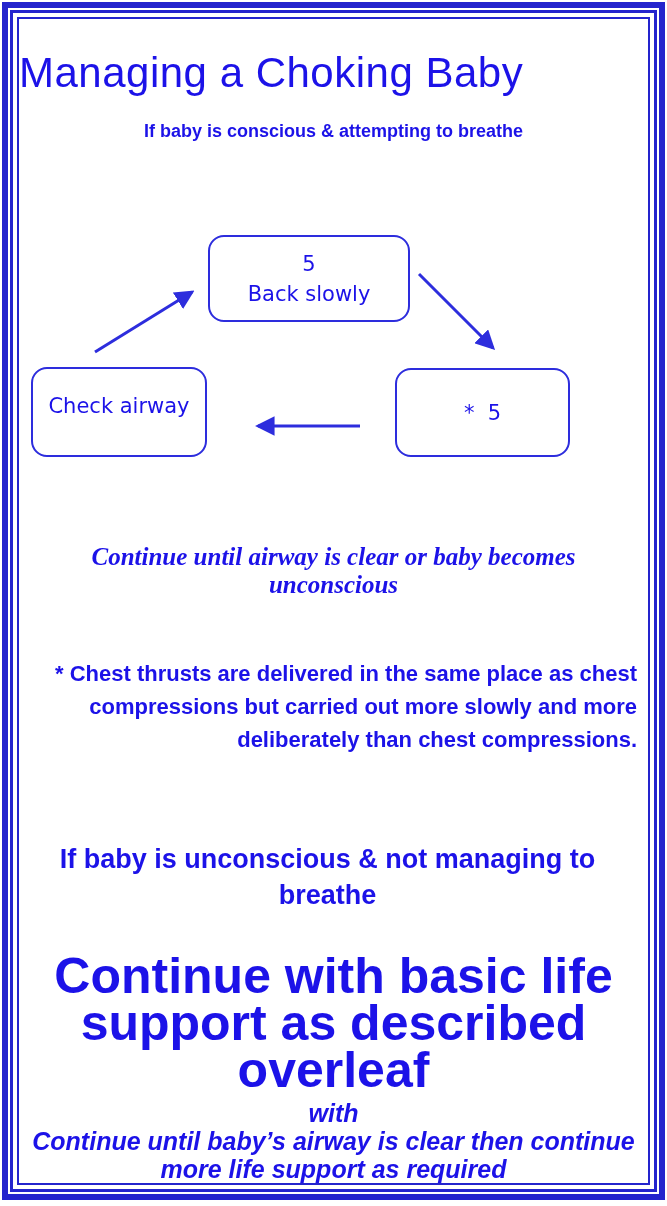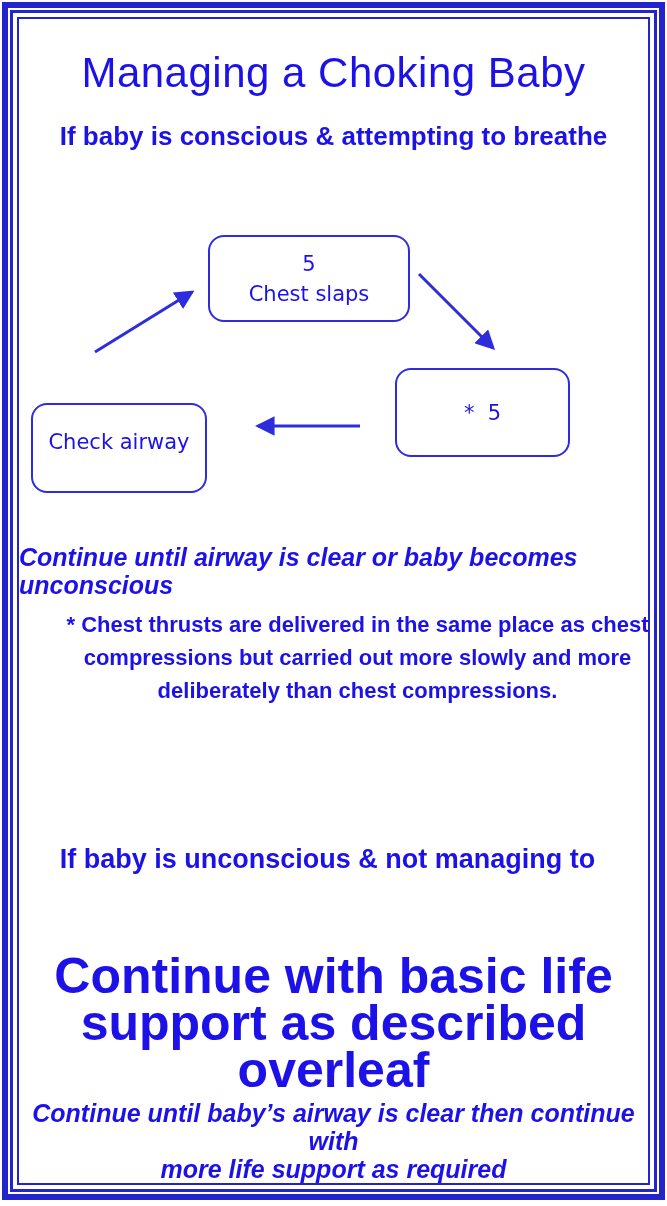--- a/index.html
+++ b/index.html
@@ -33,29 +33,28 @@
   .b3{
     position:relative;
     width:100%; height:100%;
     border:2px solid var(--border);
   }
   .abs{ position:absolute; }
   .blue{ color:var(--text); }
 
   .title{
     left:0; right:0; top:30px;
-    text-align:center;
     font-size:42px;
     font-weight:400;
     letter-spacing:0.5px;
   }
   .subtitle1{
     left:0; right:0; top:102px;
     text-align:center;
-    font-size:26px;
+    font-size:18px;
     font-weight:700;
   }
 
   
   .diagram{ left:0; top:200px; width:629px; height:280px; }
   .dbox{
     position:absolute;
     border:2px solid var(--diagram);
     border-radius:16px;
     background:#fff;
@@ -66,41 +65,41 @@
     font-family:"DejaVu Sans", sans-serif;
     font-size:21px;
     color:var(--text);
     line-height:30px;
     text-align:center;
   }
   .dbox .count{ white-space:pre; }
   .box-back-slaps{ left:189px; top:16px; width:202px; height:87px; }
   .box-check-airway{
     left:12px; top:148px; width:176px; height:90px;
-    justify-content:flex-start; padding-top:22px;margin-top:36px;
+    justify-content:flex-start; padding-top:22px;
   }
   .box-chest-thrusts{ left:376px; top:149px; width:175px; height:89px; }
   svg.arrows{ position:absolute; left:0; top:0; width:629px; height:280px; color:var(--diagram); }
   svg.arrows line{ stroke:currentColor; stroke-width:3; }
 
   .continue-note{
     left:0; right:0; top:524px;
-    text-align:left;
+    text-align:center;
     font-size:25px;
     font-weight:700;
     font-style:italic;
     line-height:28px;
+    font-family:Liberation Serif, serif;
   }
   .footnote{
-    left:13px; top:589px; width:605px;
-    text-align:center;
+    left:13px; top:638px; width:605px;
+    text-align:right;
     font-size:22px;
     font-weight:700;
     line-height:33px;
-    margin-left:23px;
   }
   .subtitle2{
     left:0; right:12px; top:822px;
     text-align:center;
     font-size:27px;
     font-weight:700;
     line-height:36px;
   }
   .statement{
     left:0; right:0; top:934px;
@@ -137,21 +136,21 @@
                 <path d="M0,0 L10,5 L0,10 z" fill="currentColor"></path>
               </marker>
             </defs>
             <line x1="76" y1="133" x2="173" y2="73" marker-end="url(#ah)"></line>
             <line x1="400" y1="55" x2="474" y2="129" marker-end="url(#ah)"></line>
             <line x1="341" y1="207" x2="239" y2="207" marker-end="url(#ah)"></line>
           </svg>
 
           <div class="dbox box-back-slaps">
             <div class="count">5</div>
-            <div>Chest slaps</div>
+            <div>Back slowly</div>
           </div>
 
           <div class="dbox box-check-airway">
             <div>Check airway</div>
           </div>
 
           <div class="dbox box-chest-thrusts">
             <div class="count">*  5</div>
           </div>
         </div>
@@ -162,29 +161,30 @@
           </div>
 
         <div class="abs footnote blue">
             <div>* Chest thrusts are delivered in the same place as chest</div>
             <div>compressions but carried out more slowly and more</div>
             <div>deliberately than chest compressions.</div>
           </div>
 
         <h2 class="abs subtitle2 blue">
             <div>If baby is unconscious &amp; not managing to</div>
+            <div>breathe</div>
           </h2>
 
         <div class="abs statement blue">
             <div>Continue with basic life</div>
             <div>support as described overleaf</div>
           </div>
 
         <div class="abs final-note blue">
+            <div>with</div>
             <div>Continue until baby’s airway is clear then continue</div>
-            <div>with</div>
             <div>more life support as required</div>
           </div>
 
       </div>
     </div>
   </div>
 </div>
 
 </body></html>

